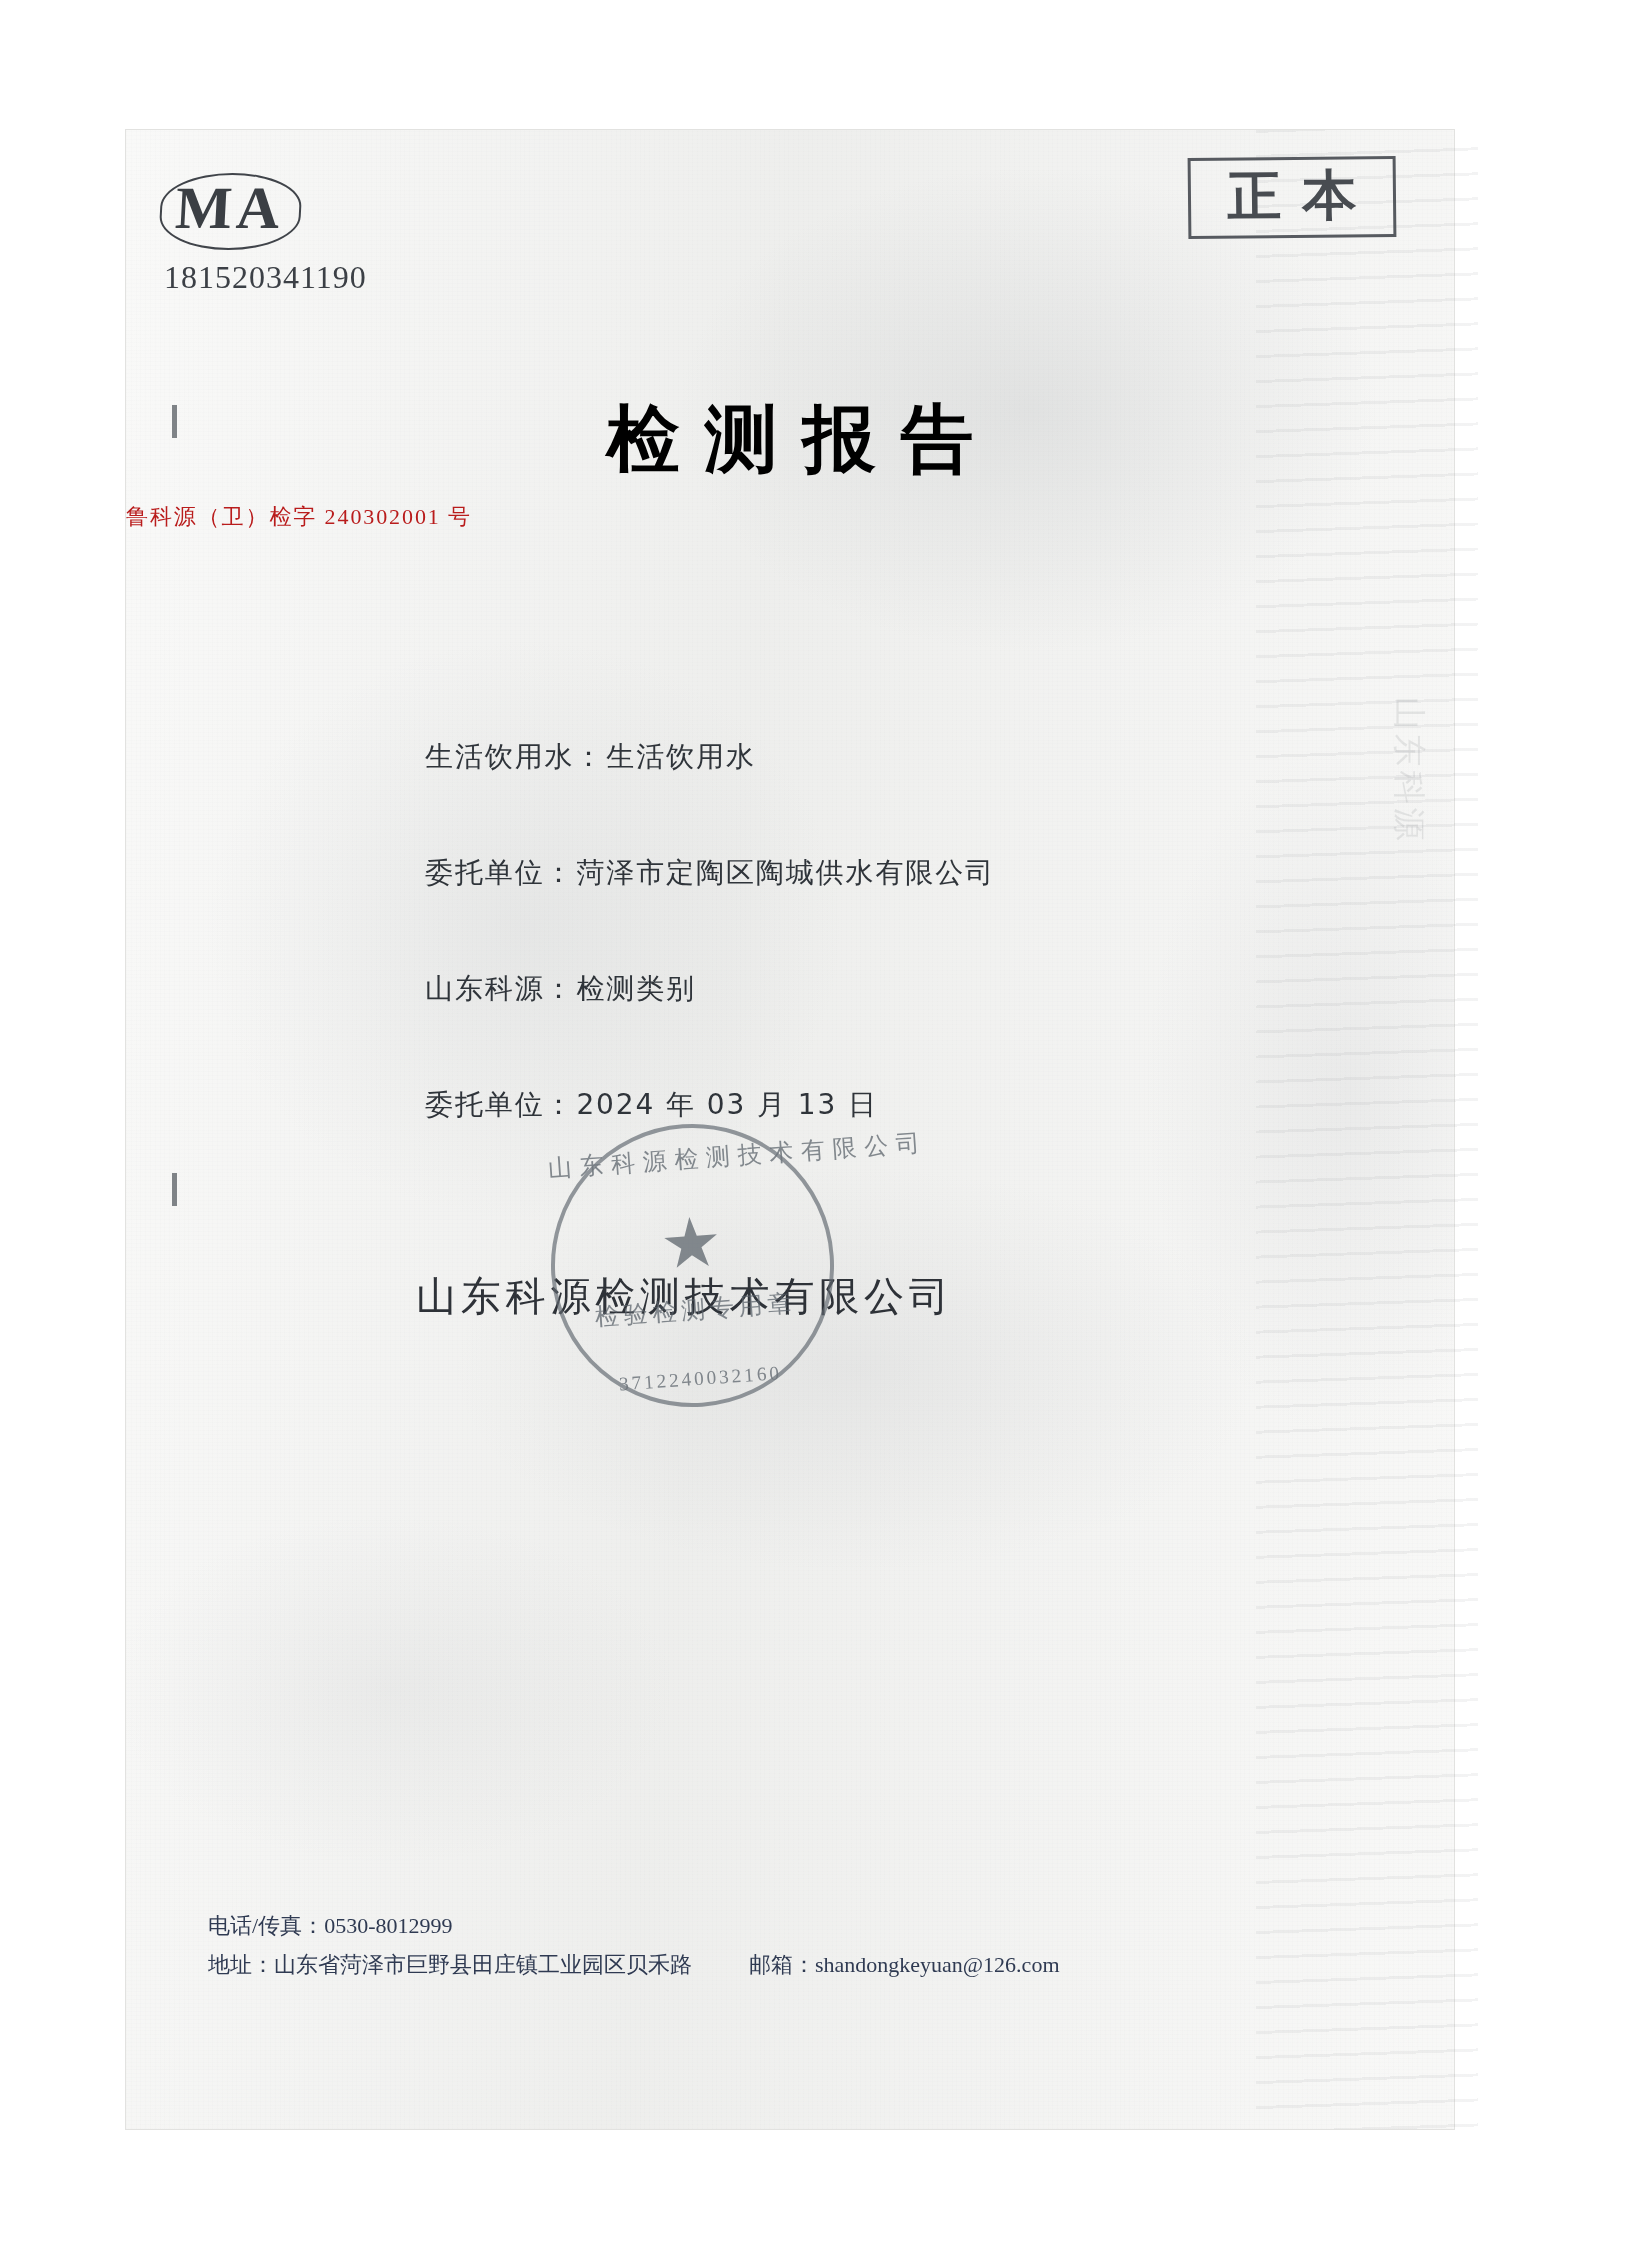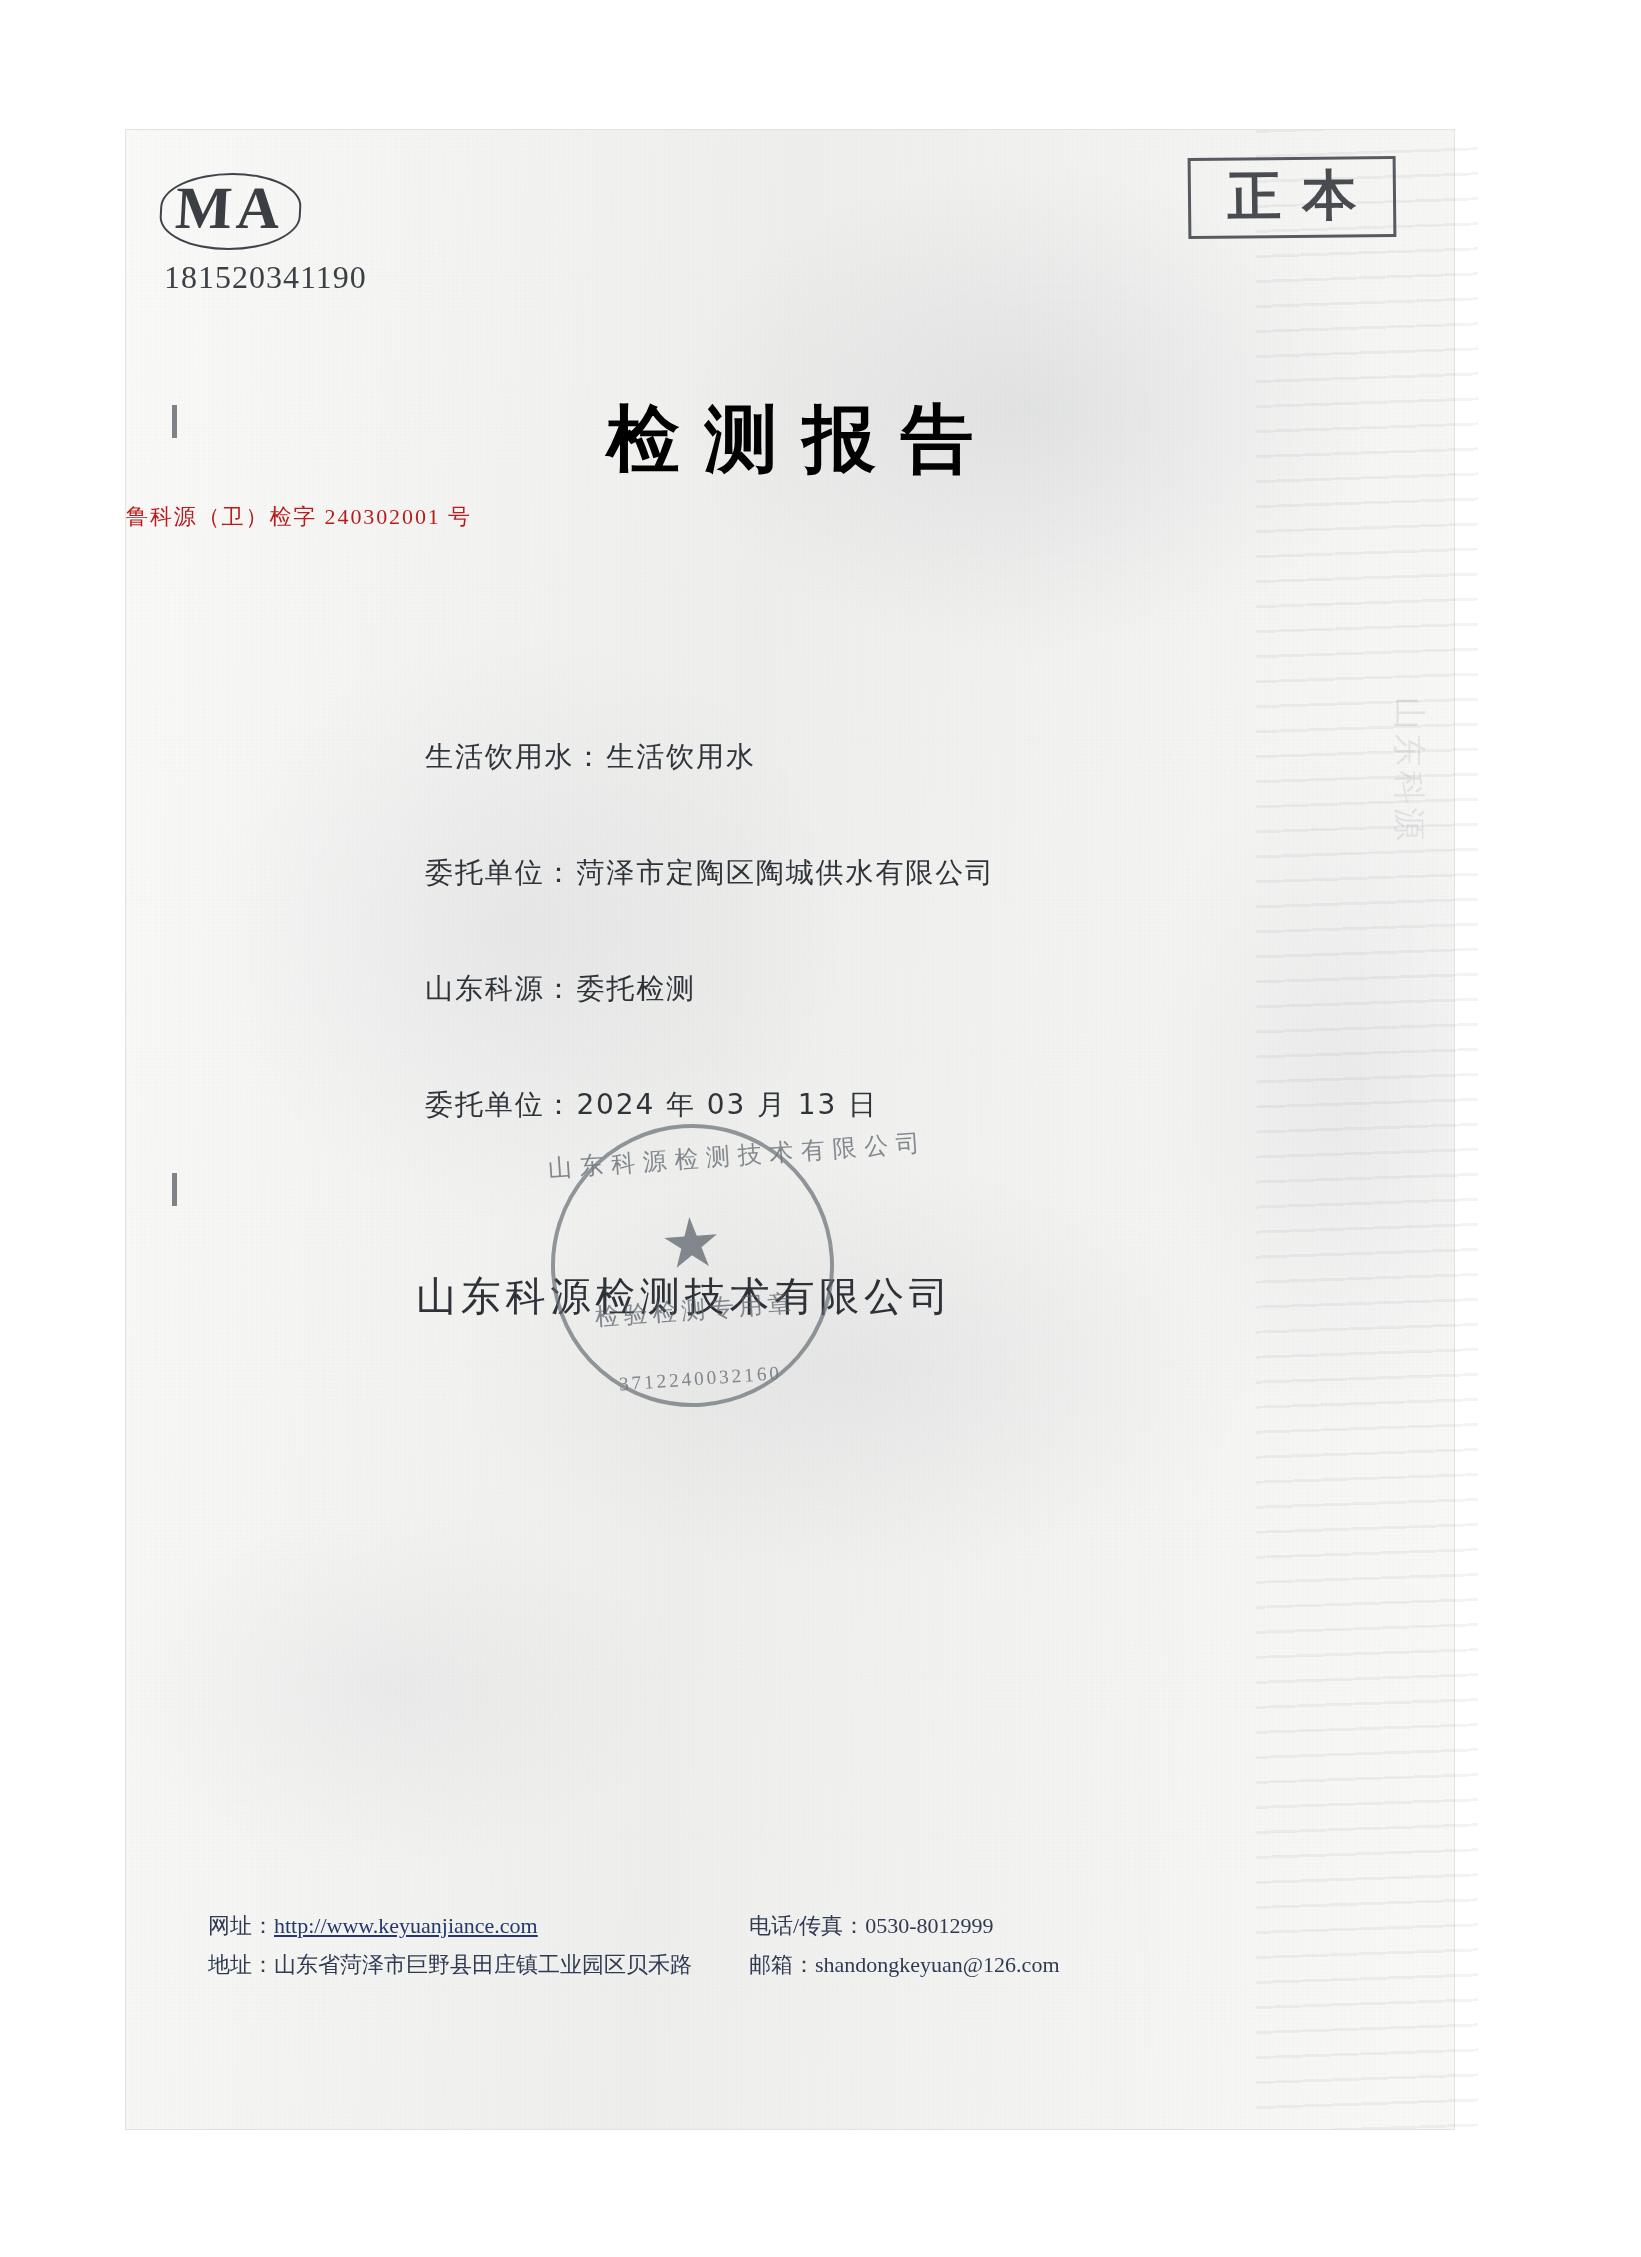--- a/index.html
+++ b/index.html
@@ -289,41 +289,38 @@
     <div class="ghost" style="right:-29px; top:618px;">山东科源</div>
 
     <div id="fields">
       <div class="field-row">
         <span class="field-label">生活饮用水：</span><span class="field-value">生活饮用水</span>
       </div>
       <div class="field-row">
         <span class="field-label">委托单位：</span><span class="field-value">菏泽市定陶区陶城供水有限公司</span>
       </div>
       <div class="field-row">
-        <span class="field-label">山东科源：</span><span class="field-value">委托检测</span>
+        <span class="field-label">山东科源：</span><span class="field-value">检测类别</span>
       </div>
       <div class="field-row">
         <span class="field-label">委托单位：</span><span class="field-value">2024 年 03 月 13 日</span>
       </div>
     </div>
 
     <div id="company-line">山东科源检测技术有限公司</div>
 
     <div id="round-seal">
       <div class="seal-top">山东科源检测技术有限公司</div>
       <div class="seal-star">★</div>
       <div class="seal-mid">检验检测专用章</div>
       <div class="seal-bottom">3712240032160</div>
     </div>
 
     <div id="footer">
       <div class="footer-row">
-        <div class="footer-left">
-          <span>网址：</span><span class="footer-link">http://www.keyuanjiance.com</span>
-        </div>
         <div class="footer-right">
           <span>电话/传真：</span><span>0530-8012999</span>
         </div>
       </div>
       <div class="footer-row">
         <div class="footer-left">
           <span>地址：</span><span>山东省菏泽市巨野县田庄镇工业园区贝禾路</span>
         </div>
         <div class="footer-right">
           <span>邮箱：</span><span>shandongkeyuan@126.com</span>

